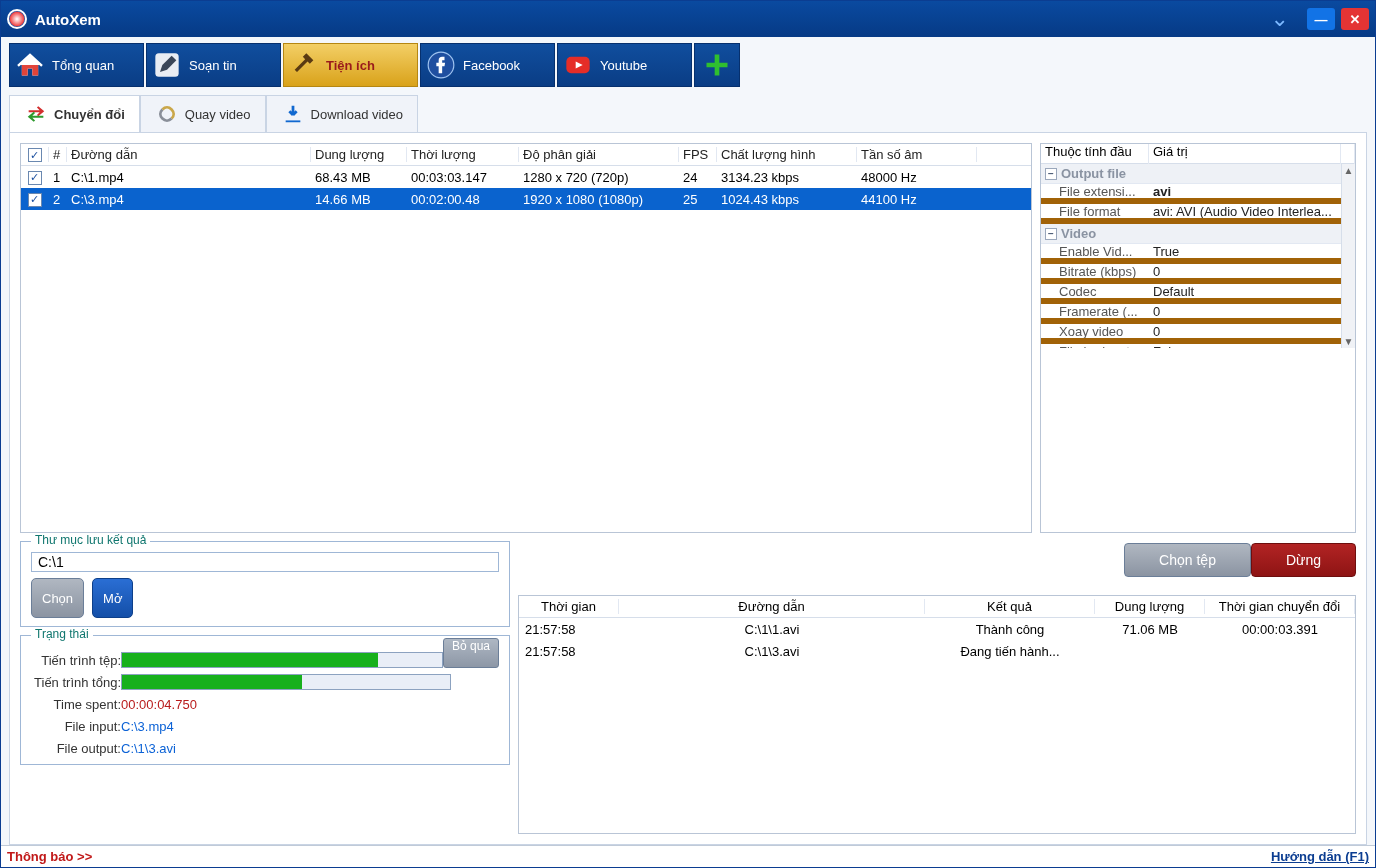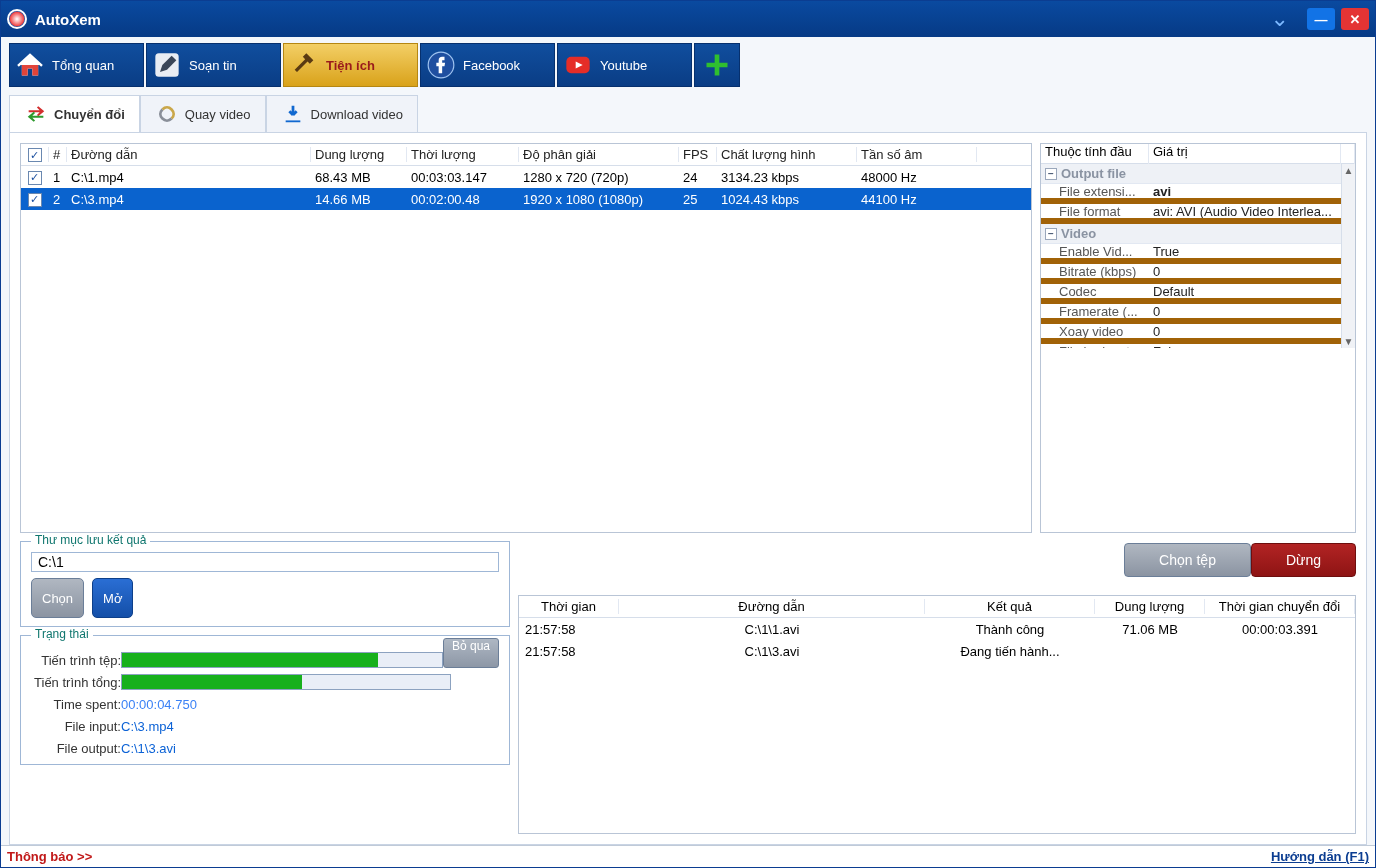--- a/index.html
+++ b/index.html
@@ -70,21 +70,21 @@
 .btn.gray { background:linear-gradient(#b0b7c1,#8b94a2);}
 .btn.big { height:34px; padding:0 34px; font-size:14px; border-radius:4px;}
 .btn.red { background:linear-gradient(#b22424,#8e1414); border-color:#6e0e0e;}
 
 .status .srow { display:flex; align-items:flex-end; height:22px; gap:0;}
 .status .lab { width:90px; text-align:right; color:#333;}
 .status .bar { flex:1; height:16px; border:1px solid #8ca2c0; background:#e9eef7; position:relative;}
 .status .bar .fill { position:absolute; left:0; top:0; bottom:0; background:#17b01c;}
 .status .skip { height:30px; padding:0 8px; border:1px solid #6b7e98; background:linear-gradient(#aeb7c3,#8d97a6); color:#fff; border-radius:3px; font-size:12px;}
 .status .val { color:#333;}
-.status .val.red { color:#3b82f6; }
+.status .val.red { color:#b91c1c; }
 .status .val.link { color:#0b62d6; }
 .status .speed { display:flex; gap:18px; margin-left:220px;}
 
 .rightcol { flex:1; display:flex; flex-direction:column; gap:10px;}
 .actionrow { display:flex; justify-content:flex-end; height:44px; align-items:flex-start; padding-top:2px;}
 .results { flex:1; border:1px solid #b9c5d6; background:#fff;}
 .reshead, .resrow { display:grid; grid-template-columns: 100px 1fr 170px 110px 150px; height:22px; align-items:center;}
 .reshead { border-bottom:1px solid #d6deea;}
 .reshead > div { text-align:center; border-right:1px solid #e2e8f2; }
 .resrow > div { text-align:center; }

